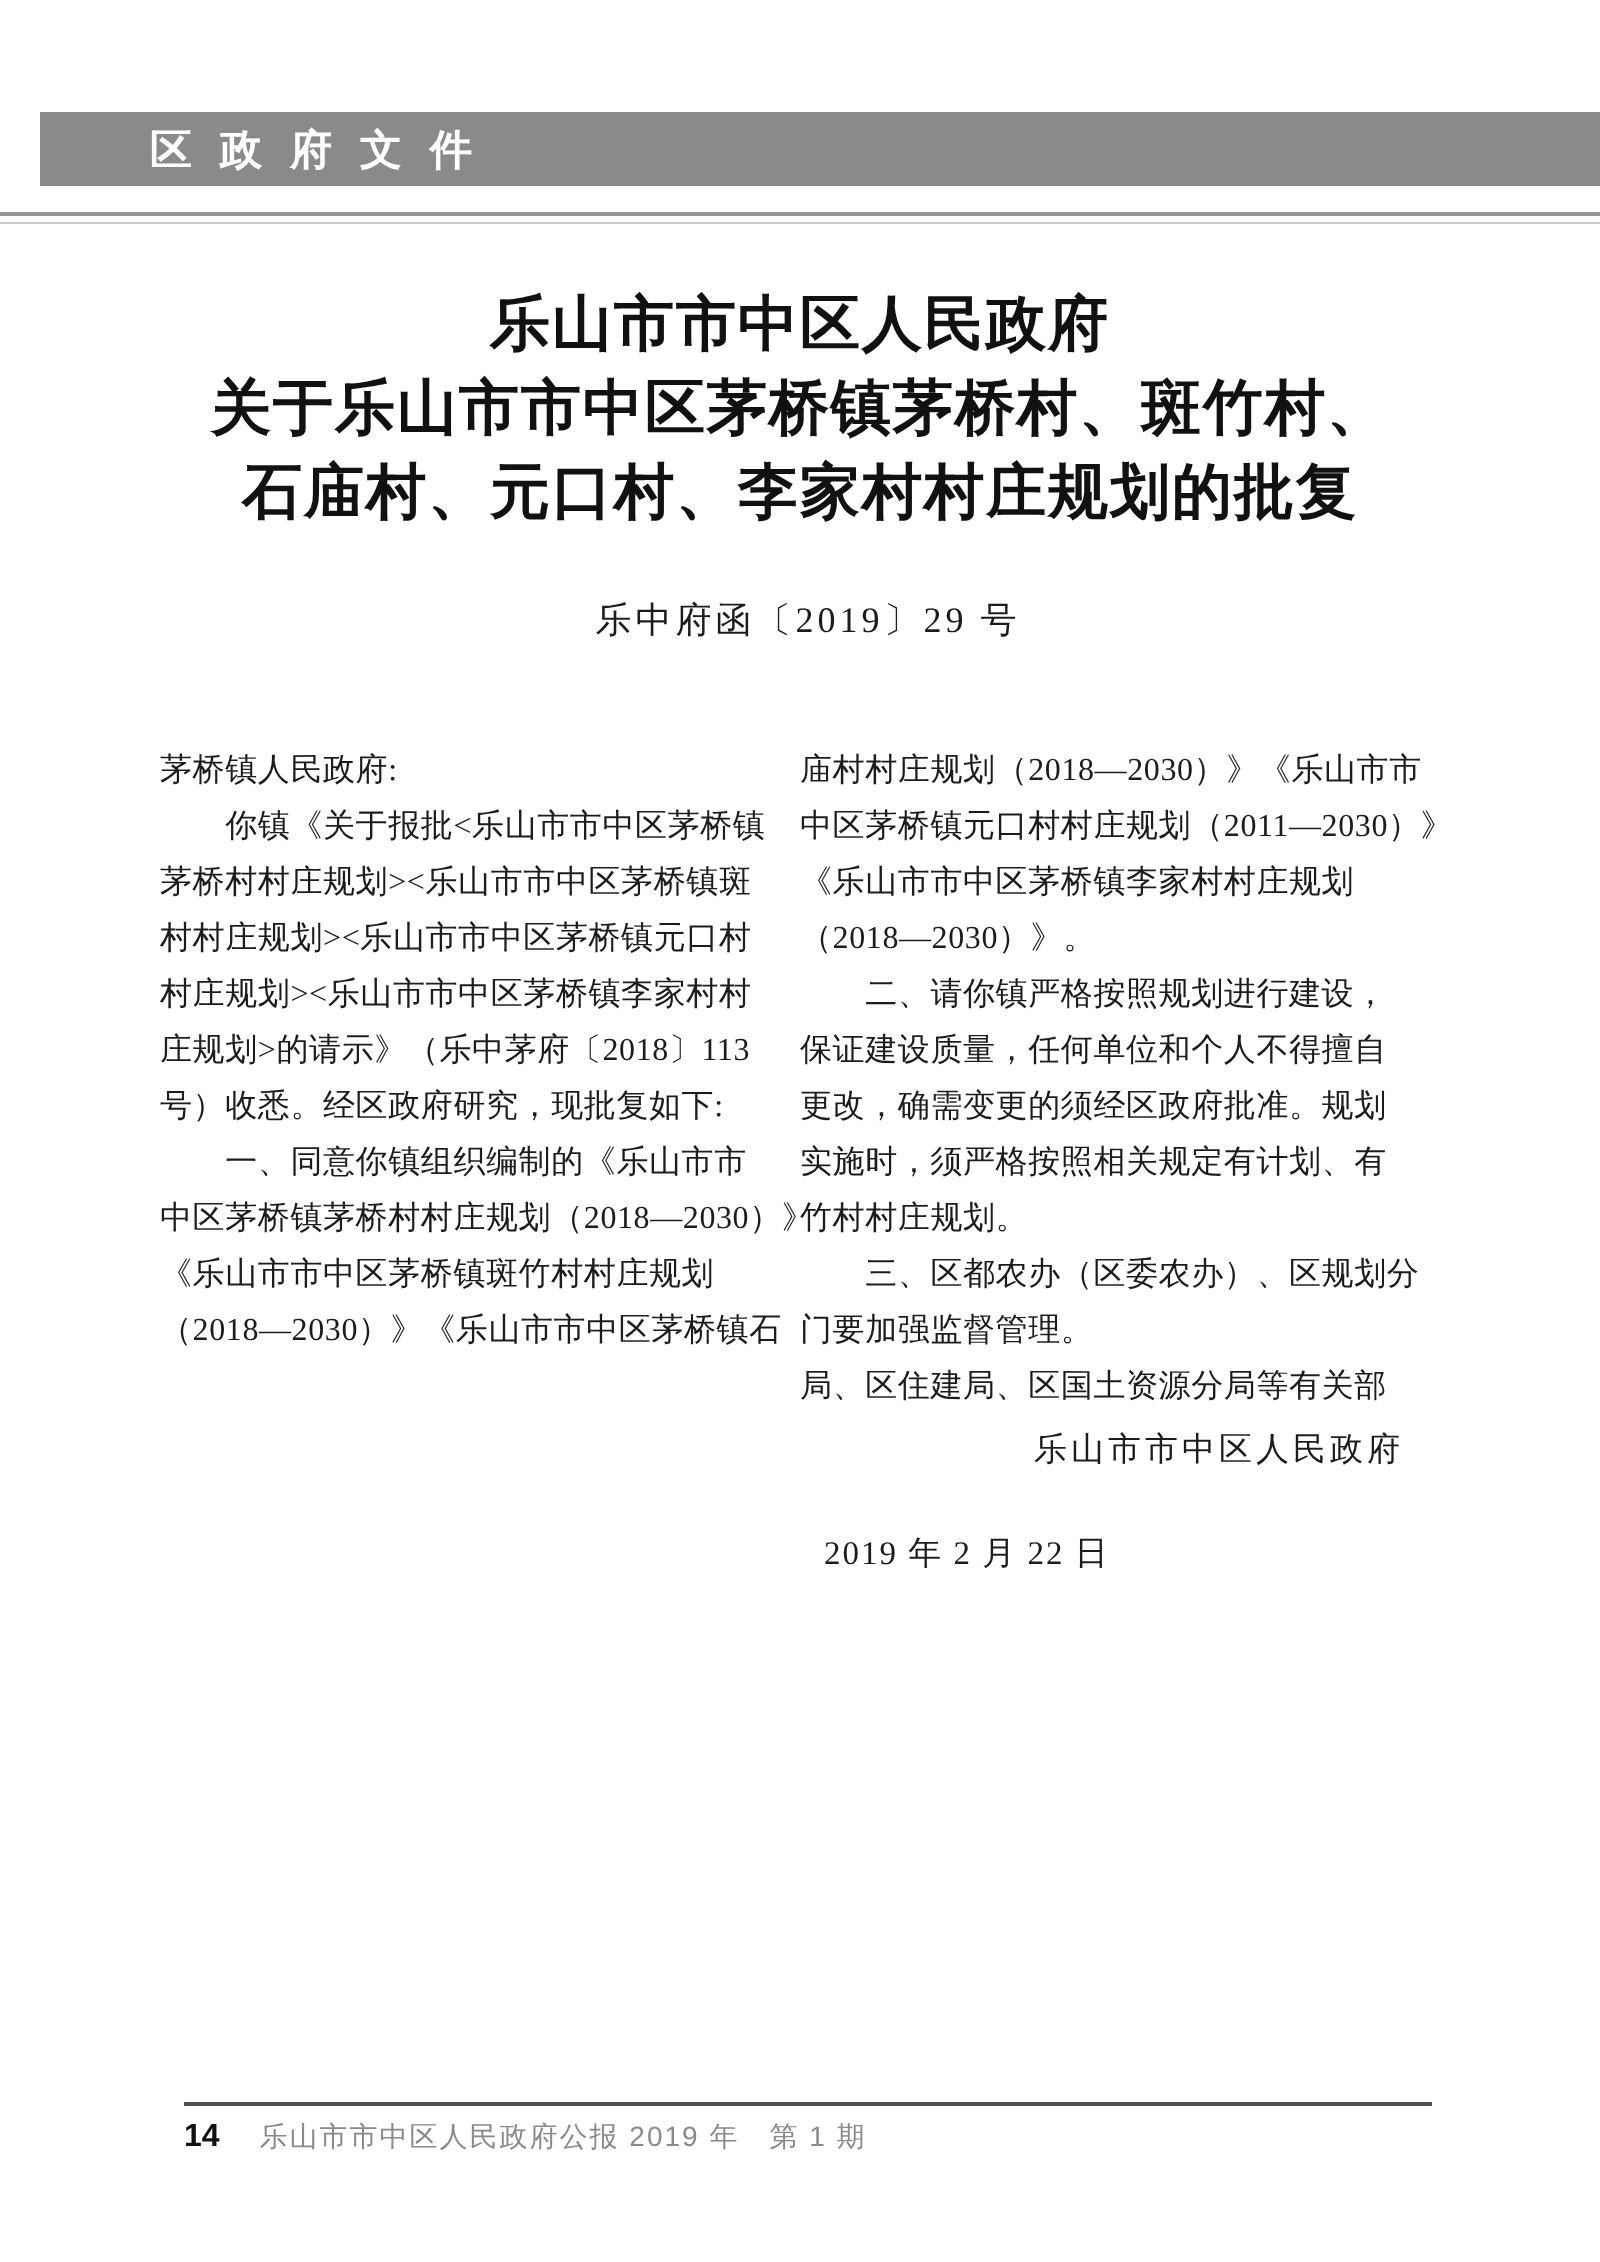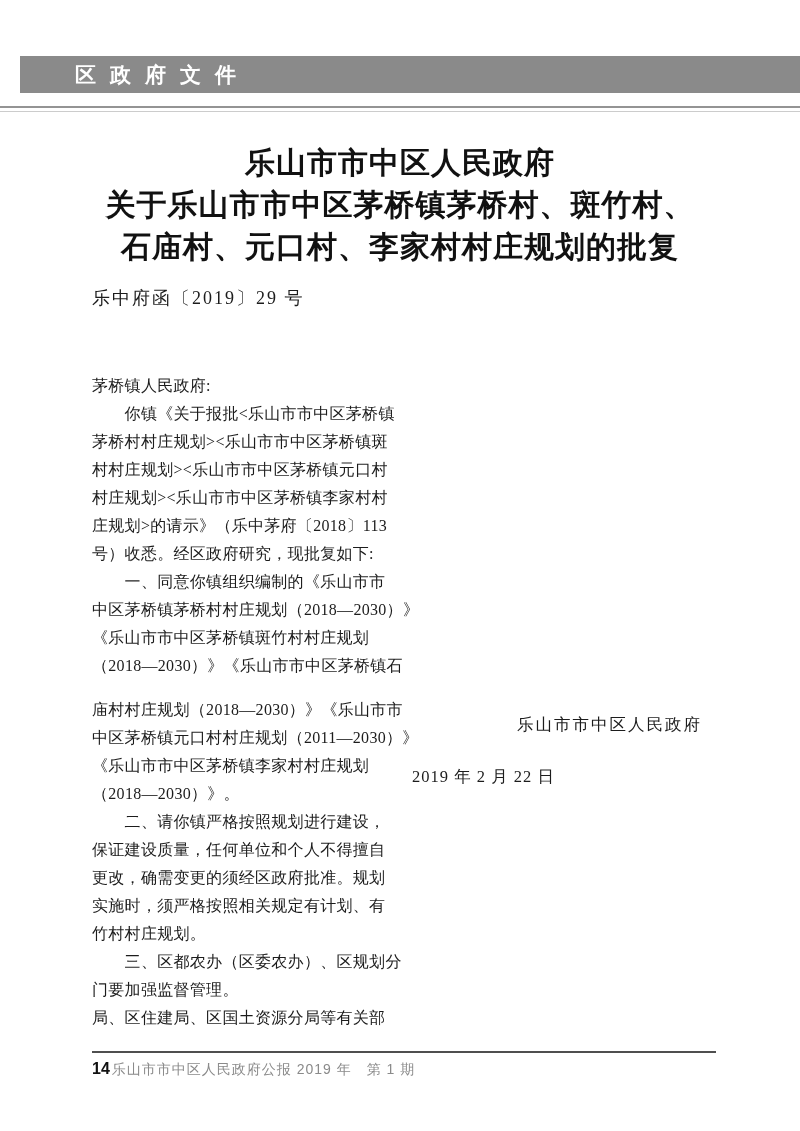--- a/index.html
+++ b/index.html
@@ -36,31 +36,31 @@
   .title .title-line{
     font-size:30px;
     font-weight:bold;
     line-height:42px;
     letter-spacing:1px;
     color:#111111;
   }
 
   
   .doc-number{
-    position:absolute;top:286px;left:92px;width:624px;
-    text-align:left;
+    position:absolute;top:298px;left:92px;width:624px;
+    text-align:center;
     font-size:18px;
     letter-spacing:2px;
     color:#1c1c1c;
   }
 
   
   .body-columns{
-    position:absolute;left:92px;top:372px;width:624px;
-    display:flex;gap:16px;flex-direction:column;
+    position:absolute;left:80px;top:372px;width:624px;
+    display:flex;gap:16px;
   }
   .column{width:304px;}
   .body-line{
     font-size:16px;
     line-height:28px;
     letter-spacing:0.3px;
     white-space:nowrap;
     color:#1c1c1c;
   }
 
@@ -70,21 +70,21 @@
     font-size:16.5px;
     color:#1c1c1c;
   }
   .sig-org{text-align:right;padding-right:14px;letter-spacing:2px;line-height:30px;}
   .sig-date{padding-right:48px;letter-spacing:1px;line-height:30px;margin-top:22px;}
 
   
   .footer-rule{position:absolute;left:92px;top:1051px;width:624px;height:2px;background:#4f4f4f;}
   .footer{
     position:absolute;left:92px;top:1060px;width:624px;
-    display:flex;align-items:baseline;gap:2px;
+    display:flex;align-items:baseline;gap:20px;
     font-family:"Liberation Sans","DejaVu Sans",sans-serif;
   }
   .footer-page-number{font-size:16px;font-weight:bold;color:#111111;}
   .footer-gazette{font-size:14px;color:#8a8a8a;letter-spacing:1px;}
 </style>
 </head>
 <body>
 
 <div class="page">
 

